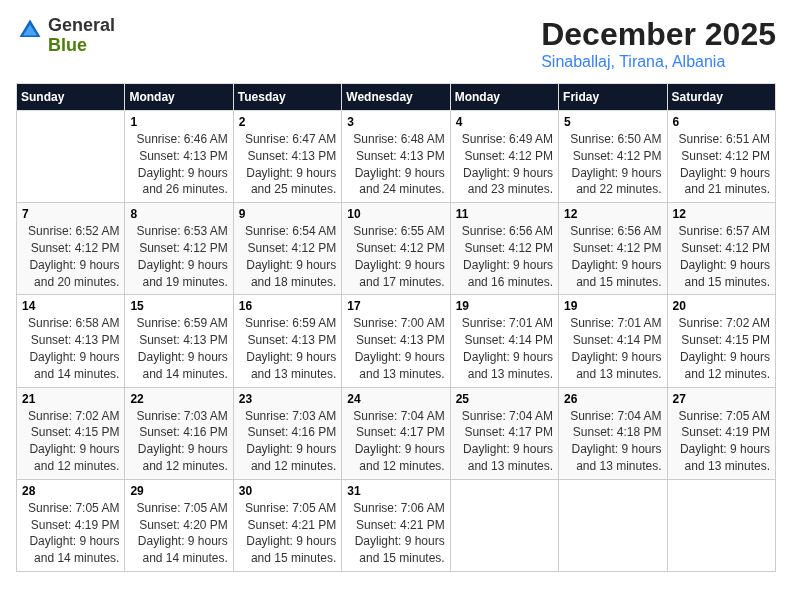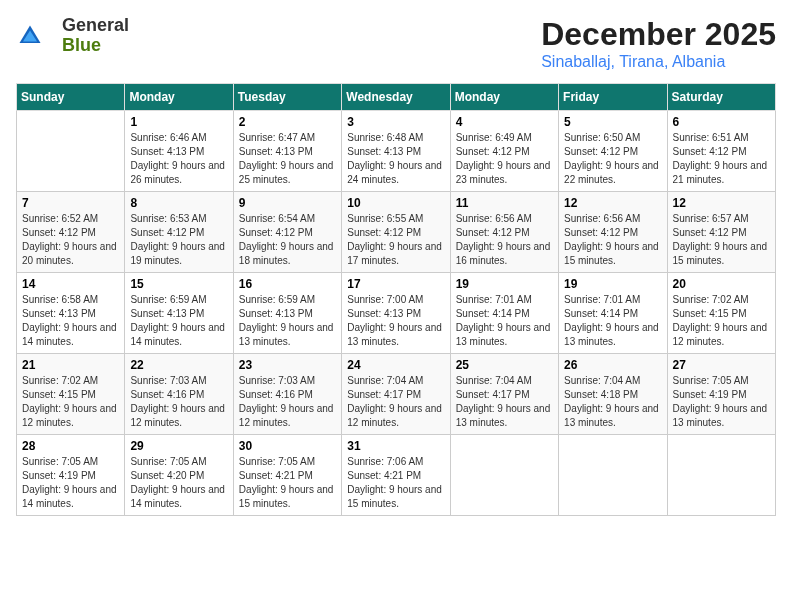--- a/index.html
+++ b/index.html
@@ -11,22 +11,21 @@
       padding: 16px;
     }
     .header {
       display: flex;
       justify-content: space-between;
       align-items: flex-start;
       margin-bottom: 12px;
     }
     .logo {
       display: flex;
-      align-items: center;
-      gap: 18px;
+      gap: 4px;
     }
     .logo-text {
       font-size: 18px;
       font-weight: bold;
       line-height: 1.1;
     }
     .logo-general { color: #333; }
     .logo-blue { color: #4d7c0f; }
     .logo-icon {
       width: 28px;
@@ -43,21 +42,21 @@
     .subtitle {
       font-size: 16px;
       color: #3b82f6;
     }
     .calendar {
       width: 100%;
       border-collapse: collapse;
       font-size: 11px;
     }
     .calendar thead tr th {
-      background-color: #0f766e;
+      background-color: #0f172a;
       color: #fff;
       padding: 6px 4px;
       text-align: left;
       font-size: 12px;
       font-weight: bold;
       border: 1px solid #ddd;
       margin-left: 12px;
     }
     .calendar tbody tr td {
       border: 1px solid #ccc;
@@ -70,23 +69,24 @@
     .calendar tbody tr:nth-child(even) td {
       background: #f9f9f9;
     }
     .day-number {
       font-weight: bold;
       font-size: 12px;
       margin-bottom: 2px;
       display: block;
     }
     .day-info {
-      font-size: 10px;
+      font-size: 12px;
       color: #333;
       line-height: 1.4;
+      text-align: right;
     }
     .empty-cell {
       background: #fff !important;
     }
   </style>
 </head>
 <body>
 
 <div class="header">
   <div class="logo">

